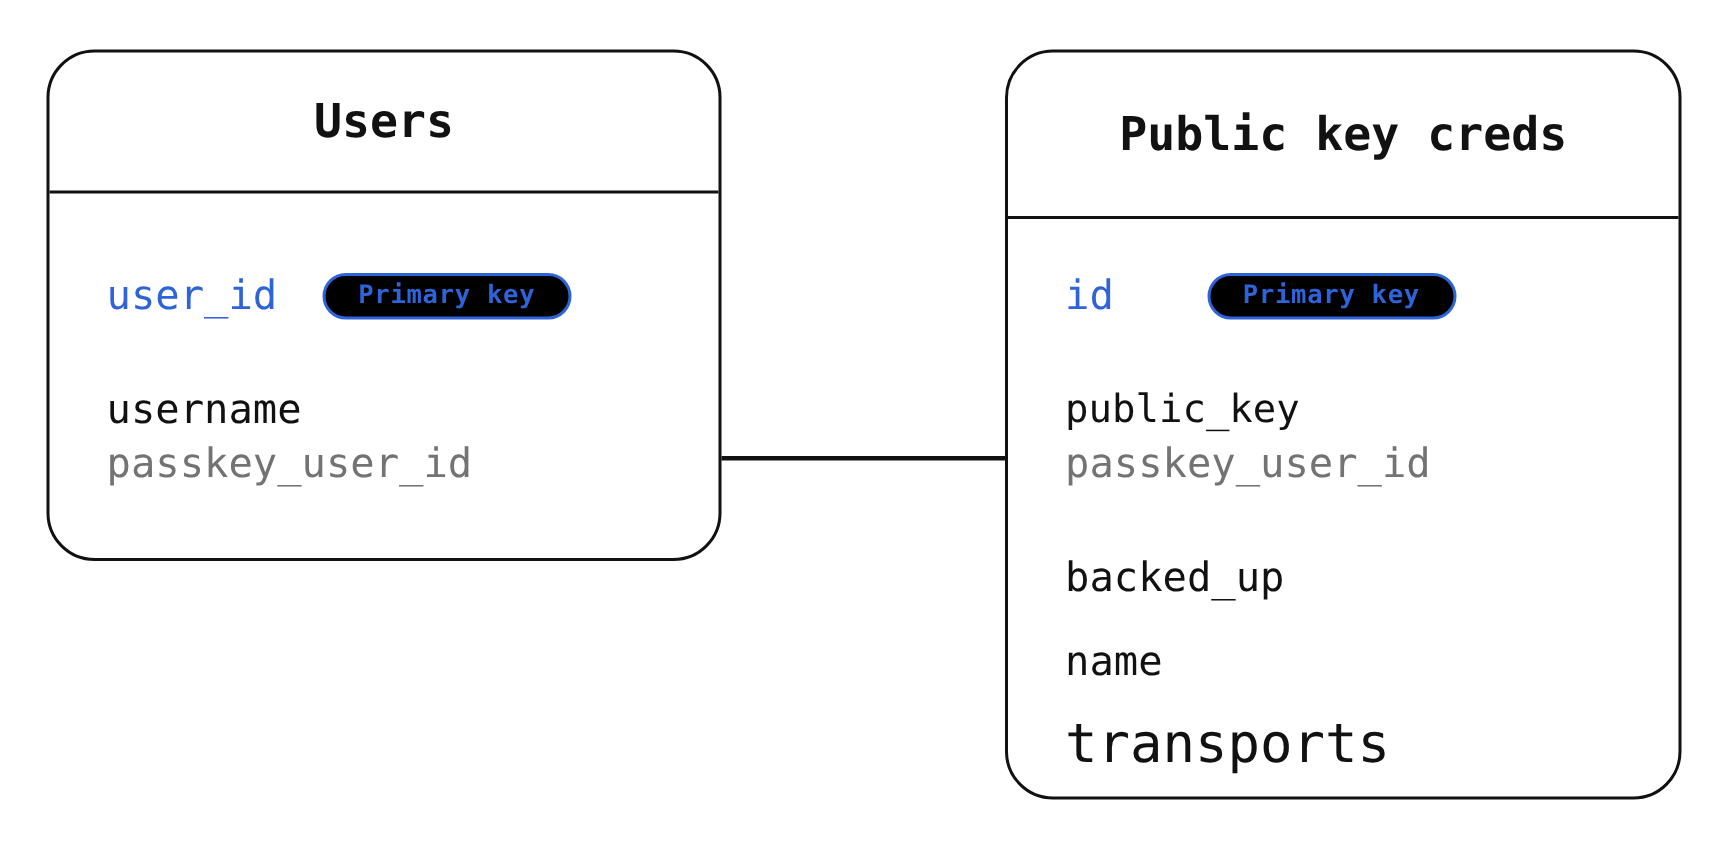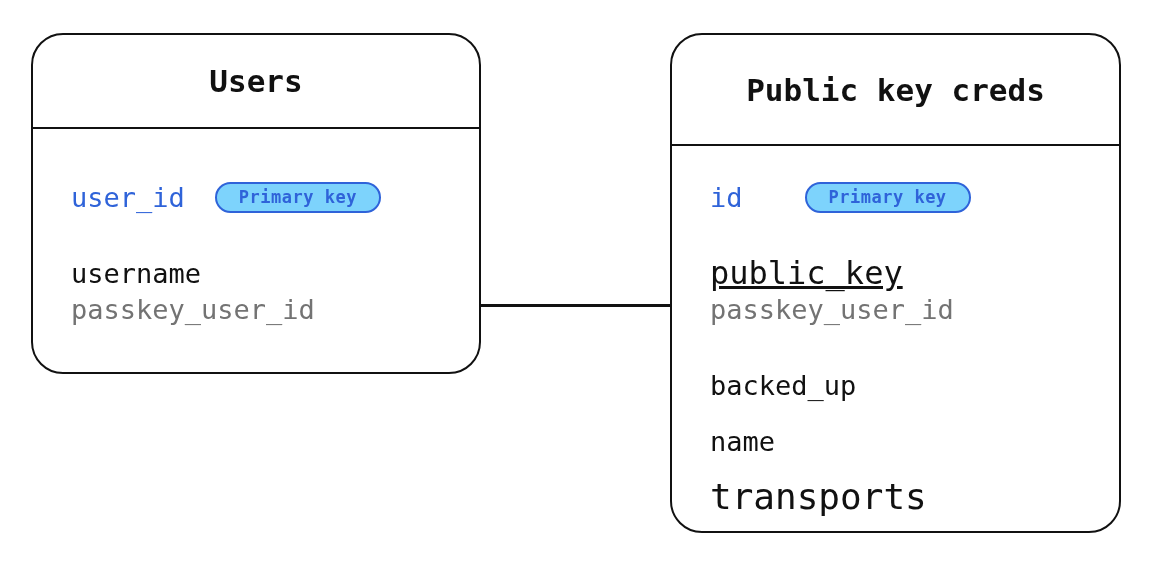--- a/index.html
+++ b/index.html
@@ -65,21 +65,21 @@
   .field-name.pk     { color: #2f63d9; }
   .field-name.fk     { color: #737373; }
 
   .badge {
     display: inline-flex;
     align-items: center;
     justify-content: center;
     box-sizing: border-box;
     border: 2px solid #2f63d9;
     border-radius: 999px;
-    background: #7dd3fc;
+    background: #000000;
     color: #2f63d9;
     font-family: "DejaVu Sans Mono", monospace;
     font-weight: bold;
     letter-spacing: 0.5px;
     white-space: nowrap;
   }
 
   
   .connector {
     position: absolute;
@@ -124,21 +124,21 @@
     </div>
 
     <div class="entity-fields" style="top:96px; bottom:0;">
 
       <div class="field-row" style="left:38px; top:46px;gap:32px;">
         <span class="field-name pk" style="font-size:27px;">id</span>
         <span class="badge" style="font-size:17px; height:31px; padding:0 22px; margin-left:30px;">Primary key</span>
       </div>
 
       <div class="field-row" style="left:38px; top:102px;">
-        <span class="field-name plain" style="font-size:32px;text-decoration:underline;">public_key</span>
+        <span class="field-name plain" style="font-size:26px;">public_key</span>
       </div>
 
       <div class="field-row" style="left:38px; top:158px;">
         <span class="field-name fk" style="font-size:27px;">passkey_user_id</span>
       </div>
 
       <div class="field-row" style="left:38px; top:214px;">
         <span class="field-name plain" style="font-size:27px;">backed_up</span>
       </div>
 

